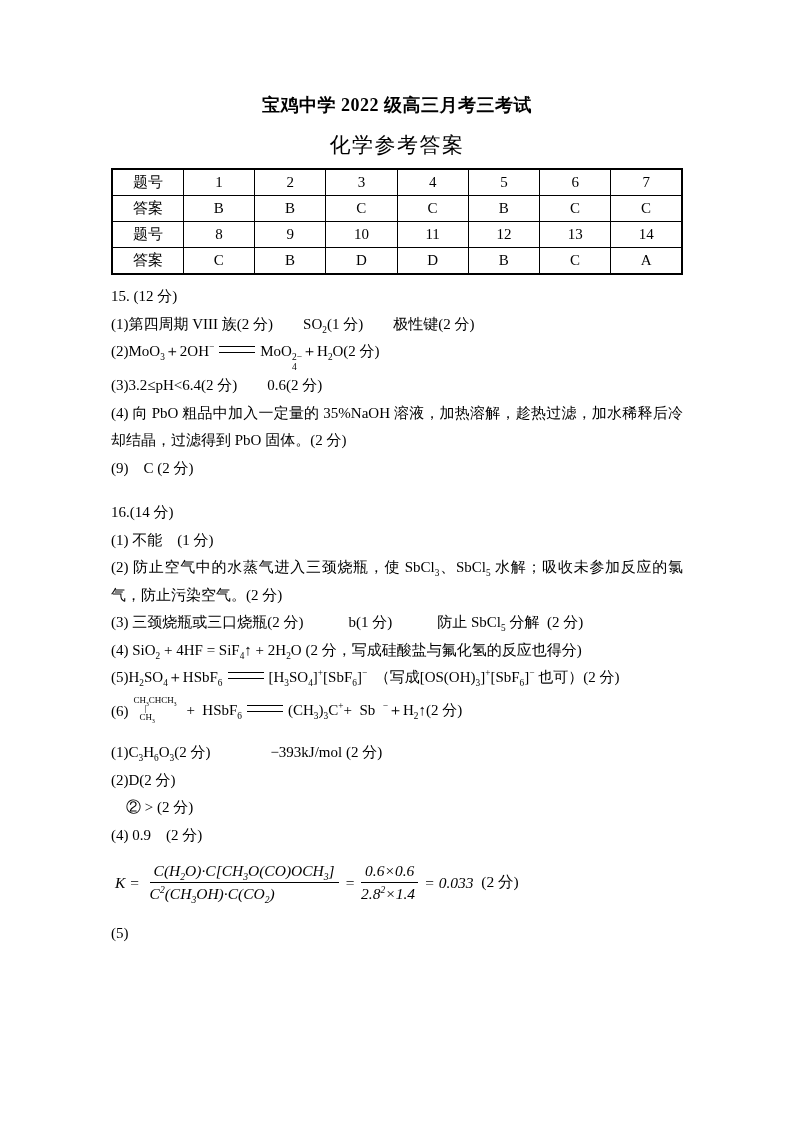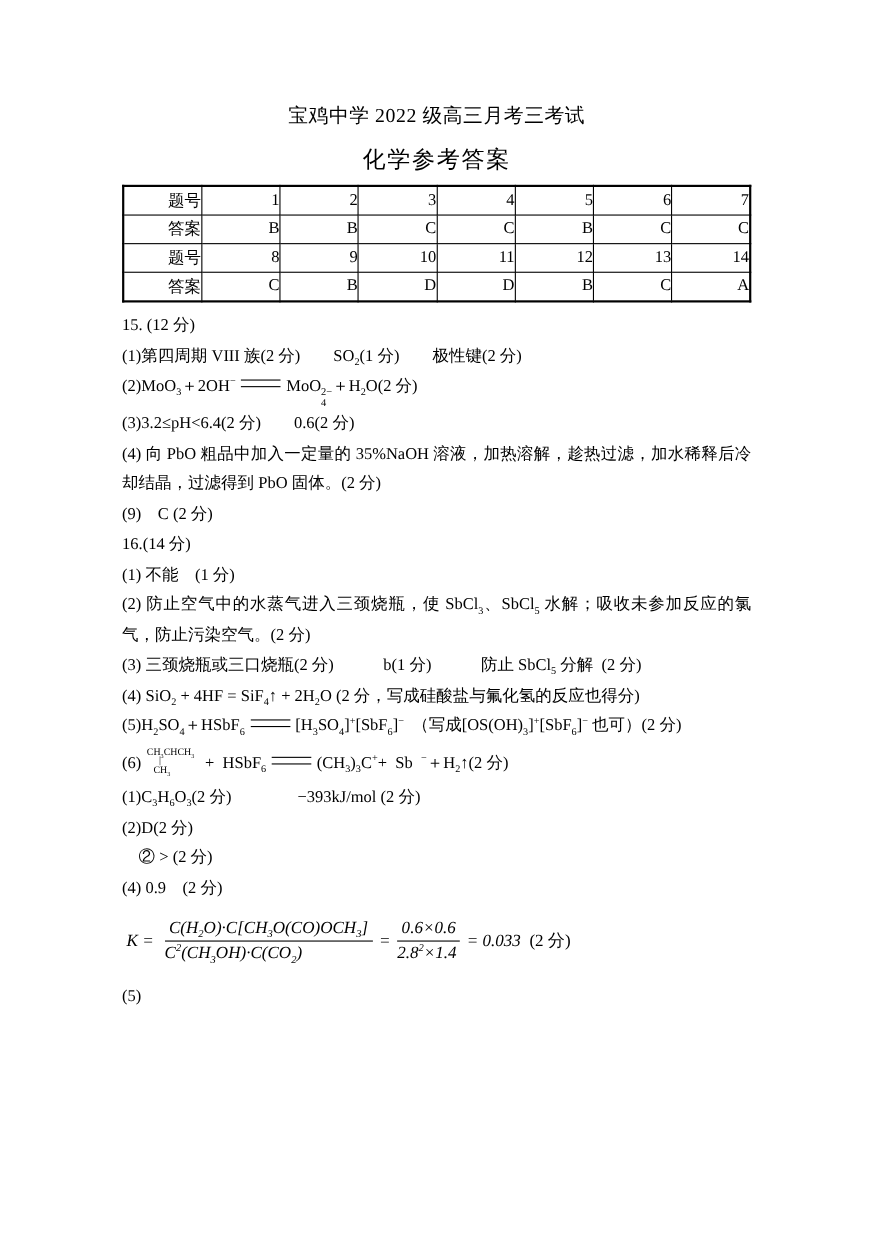--- a/index.html
+++ b/index.html
@@ -3,38 +3,38 @@
 <meta charset="utf-8">
 <style>
   html,body{margin:0;padding:0;background:#fff;}
   body{
     width:794px;height:1123px;
     font-family:"Liberation Serif","DejaVu Serif",serif;
     color:#000;overflow:hidden;
   }
   .page{width:572px;margin:0 auto;padding-top:93px;}
   .title{
-    font-size:18px;font-weight:normal;text-align:center;
+    font-size:18px;font-weight:bold;text-align:center;
     margin:0;letter-spacing:0.5px;line-height:24px;
   }
   .subtitle{
     font-size:21px;font-weight:normal;text-align:center;
     margin:17px 0 0 0;letter-spacing:1.5px;line-height:22px;
   }
   table.answers{
     width:100%;border-collapse:collapse;table-layout:fixed;
     margin-top:12px;border:2px solid #000;
   }
   table.answers td{
-    border:1px solid #000;text-align:right;vertical-align:middle;
+    border:1px solid #000;text-align:center;vertical-align:middle;
     font-size:15px;height:25px;padding:0;
   }
   .sections{margin-top:8px;}
   .section{margin-top:0;}
-  .section + .section{}
+  .section + .section{margin-top:17px;}
   .line{
     font-size:15px;line-height:27.5px;margin:0;
     white-space:pre-wrap;text-align:justify;
   }
   sub,sup{font-size:0.62em;line-height:0;}
   .stack{
     display:inline-flex;flex-direction:column;align-items:flex-start;
     font-size:9.5px;line-height:1.02;vertical-align:-4px;white-space:nowrap;
   }
   .stack span{display:block;}

